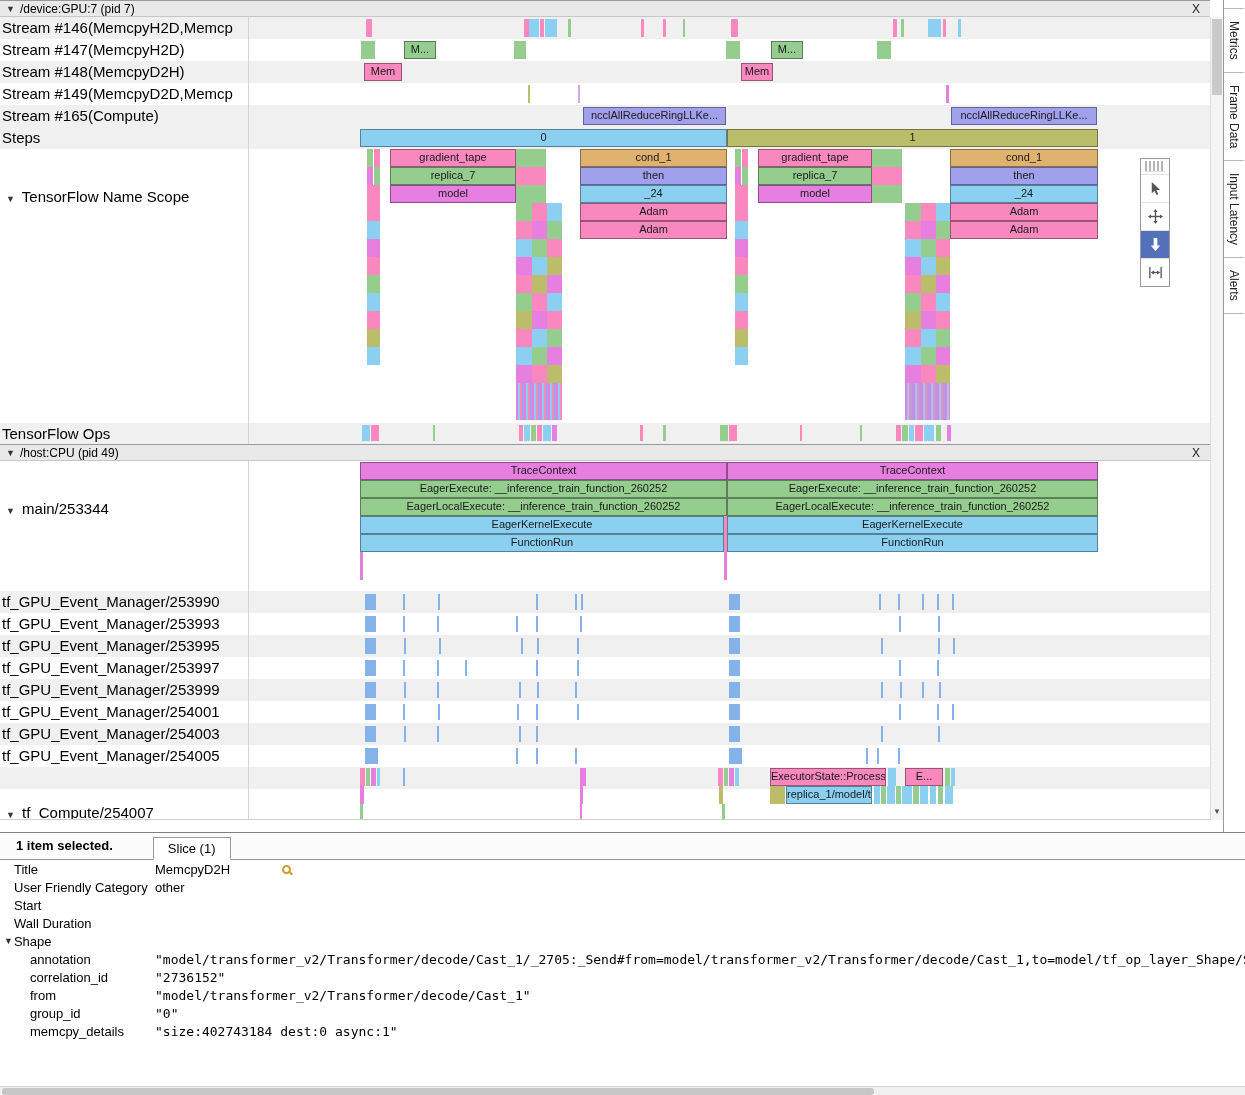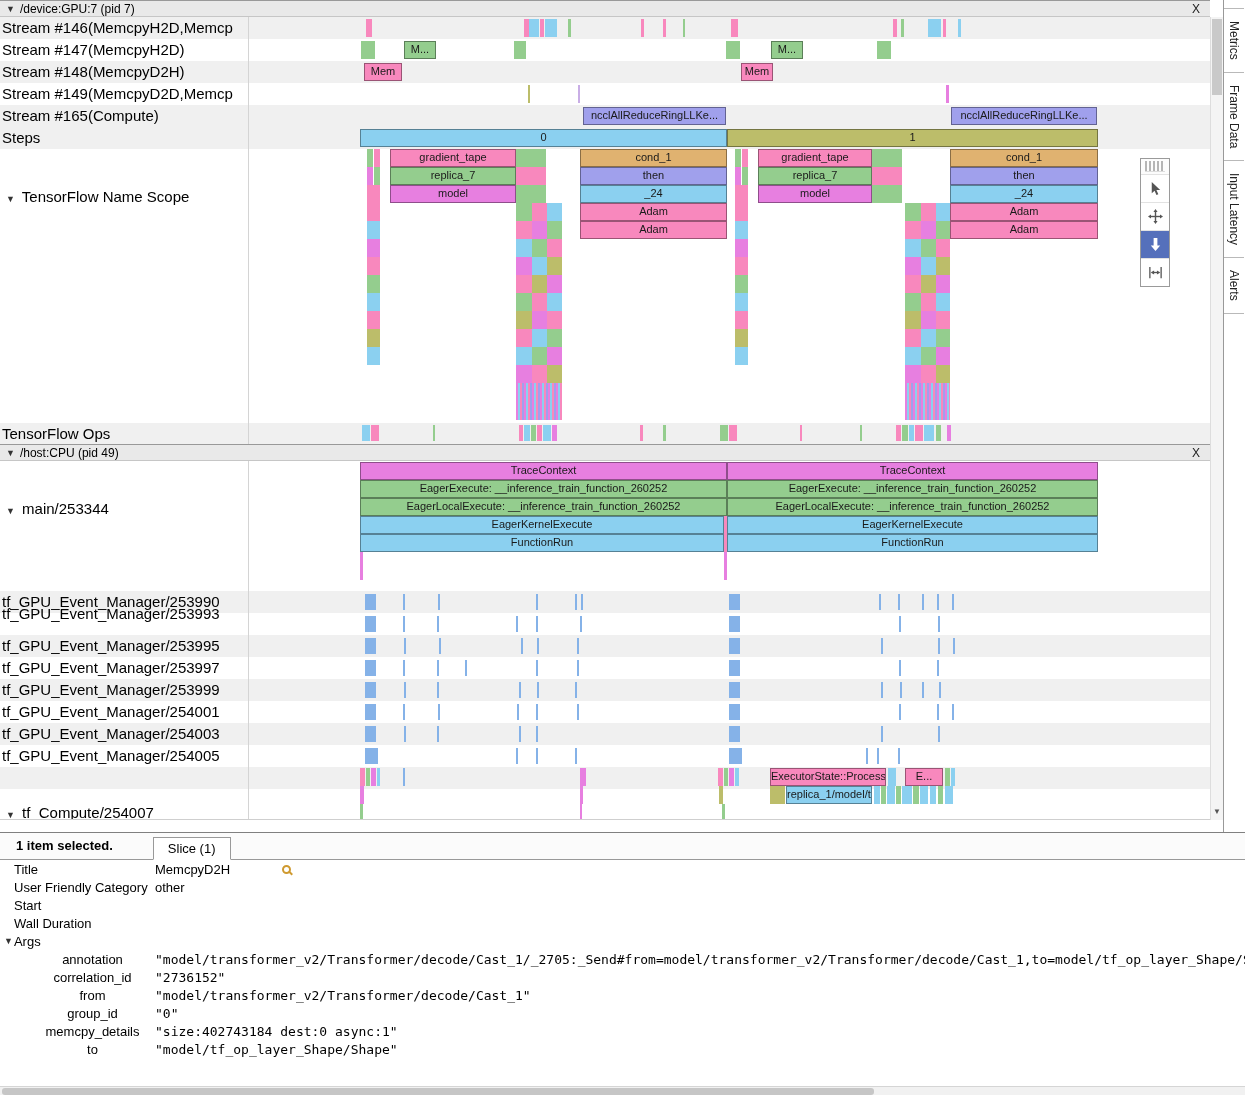--- a/index.html
+++ b/index.html
@@ -63,21 +63,21 @@
   .bottom-panel { position:absolute; top:832px; left:0; width:1245px; height:254px;
                   background:#fff; border-top:1px solid #808080; z-index:15; overflow:hidden; }
   .tab-strip { height:27px; background:#fbfbfb; border-bottom:1px solid #999;
                display:flex; align-items:flex-end; }
   .selected-text { font-weight:bold; font-size:13px; margin:0 40px 6px 16px; }
   .tab { border:1px solid #999; border-bottom:1px solid #fff; margin-bottom:-1px;
          background:#fff; font-size:13px; padding:3px 14px; cursor:pointer; }
 
   .detail-row { display:flex; height:18px; font-size:13px; align-items:center; white-space:nowrap; }
   .dk { flex:0 0 155px; padding-left:14px; overflow:hidden; }
-  .dk.arg { padding-left:30px;text-align:center; }
+  .dk.arg { padding-left:30px; }
   .dv { white-space:nowrap; }
   .dv.mono { font-family:"DejaVu Sans Mono", monospace; font-size:13px; }
   .args-header { display:flex; height:18px; align-items:center; font-size:13px; padding-left:4px; gap:1px; }
 
   .mag { display:inline-block; width:9px; height:9px; border:2px solid #cf9a30;
          border-radius:50%; position:relative; margin-left:52px; cursor:pointer; }
   .mag::after { content:""; position:absolute; width:5px; height:2px; background:#cf9a30;
                 transform:rotate(45deg); right:-4px; bottom:-2px; }
 
   
@@ -307,21 +307,21 @@
       <div class="slice" style="left: 438px; top: 133px; width: 2px; height: 16px; background: rgb(133, 178, 232); line-height: 16px;"></div>
       <div class="slice" style="left: 536px; top: 133px; width: 2px; height: 16px; background: rgb(133, 178, 232); line-height: 16px;"></div>
       <div class="slice" style="left: 575px; top: 133px; width: 2px; height: 16px; background: rgb(133, 178, 232); line-height: 16px;"></div>
       <div class="slice" style="left: 581px; top: 133px; width: 2px; height: 16px; background: rgb(133, 178, 232); line-height: 16px;"></div>
       <div class="slice" style="left: 729px; top: 133px; width: 11px; height: 16px; background: rgb(133, 178, 232); line-height: 16px;"></div>
       <div class="slice" style="left: 879px; top: 133px; width: 2px; height: 16px; background: rgb(133, 178, 232); line-height: 16px;"></div>
       <div class="slice" style="left: 898px; top: 133px; width: 2px; height: 16px; background: rgb(133, 178, 232); line-height: 16px;"></div>
       <div class="slice" style="left: 922px; top: 133px; width: 2px; height: 16px; background: rgb(133, 178, 232); line-height: 16px;"></div>
       <div class="slice" style="left: 937px; top: 133px; width: 2px; height: 16px; background: rgb(133, 178, 232); line-height: 16px;"></div>
       <div class="slice" style="left: 952px; top: 133px; width: 2px; height: 16px; background: rgb(133, 178, 232); line-height: 16px;"></div>
-      <div class="track-label" style="top: 142px; line-height: 22px;">tf_GPU_Event_Manager/253993</div>
+      <div class="track-label" style="top: 152px; line-height: 22px;">tf_GPU_Event_Manager/253993</div>
       <div class="slice" style="left: 365px; top: 155px; width: 11px; height: 16px; background: rgb(133, 178, 232); line-height: 16px;"></div>
       <div class="slice" style="left: 403px; top: 155px; width: 2px; height: 16px; background: rgb(133, 178, 232); line-height: 16px;"></div>
       <div class="slice" style="left: 437px; top: 155px; width: 2px; height: 16px; background: rgb(133, 178, 232); line-height: 16px;"></div>
       <div class="slice" style="left: 516px; top: 155px; width: 2px; height: 16px; background: rgb(133, 178, 232); line-height: 16px;"></div>
       <div class="slice" style="left: 536px; top: 155px; width: 2px; height: 16px; background: rgb(133, 178, 232); line-height: 16px;"></div>
       <div class="slice" style="left: 580px; top: 155px; width: 2px; height: 16px; background: rgb(133, 178, 232); line-height: 16px;"></div>
       <div class="slice" style="left: 729px; top: 155px; width: 11px; height: 16px; background: rgb(133, 178, 232); line-height: 16px;"></div>
       <div class="slice" style="left: 899px; top: 155px; width: 2px; height: 16px; background: rgb(133, 178, 232); line-height: 16px;"></div>
       <div class="slice" style="left: 938px; top: 155px; width: 2px; height: 16px; background: rgb(133, 178, 232); line-height: 16px;"></div>
       <div class="track-label" style="top: 174px; line-height: 22px;">tf_GPU_Event_Manager/253995</div>
@@ -506,45 +506,41 @@
         <div class="detail-row">
           <div class="dk">Start</div>
           <div class="dv"></div>
         </div>
         <div class="detail-row">
           <div class="dk">Wall Duration</div>
           <div class="dv"></div>
         </div>
         <div class="args-header">
           <span class="tri">▼</span>
-          <span>Args</span>
+          <span>Shape</span>
         </div>
         <div class="detail-row">
           <div class="dk arg">annotation</div>
           <div class="dv mono">"model/transformer_v2/Transformer/decode/Cast_1/_2705:_Send#from=model/transformer_v2/Transformer/decode/Cast_1,to=model/tf_op_layer_Shape/Shape#::#edg</div>
         </div>
         <div class="detail-row">
           <div class="dk arg">correlation_id</div>
           <div class="dv mono">"2736152"</div>
         </div>
         <div class="detail-row">
           <div class="dk arg">from</div>
           <div class="dv mono">"model/transformer_v2/Transformer/decode/Cast_1"</div>
         </div>
         <div class="detail-row">
           <div class="dk arg">group_id</div>
           <div class="dv mono">"0"</div>
         </div>
         <div class="detail-row">
           <div class="dk arg">memcpy_details</div>
           <div class="dv mono">"size:402743184 dest:0 async:1"</div>
-        </div>
-        <div class="detail-row">
-          <div class="dk arg">to</div>
-          <div class="dv mono">"model/tf_op_layer_Shape/Shape"</div>
         </div>
       </div>
   </div>
 
   <div class="hscroll">
     <div class="hthumb"></div>
   </div>
 
 </div>
 

